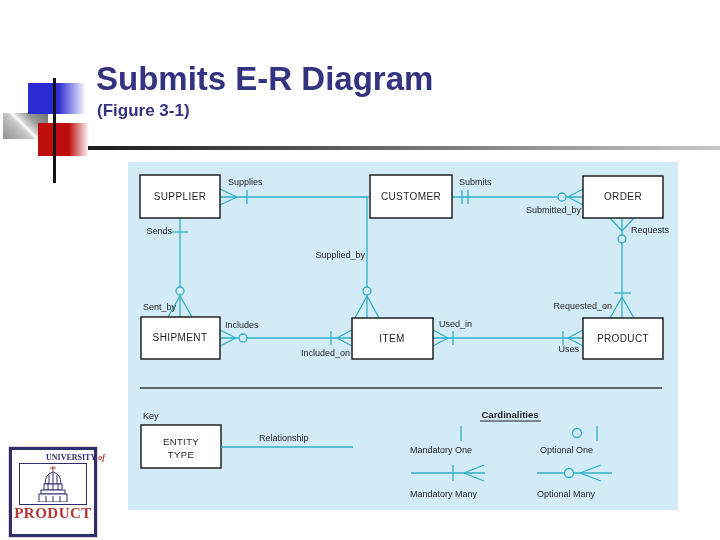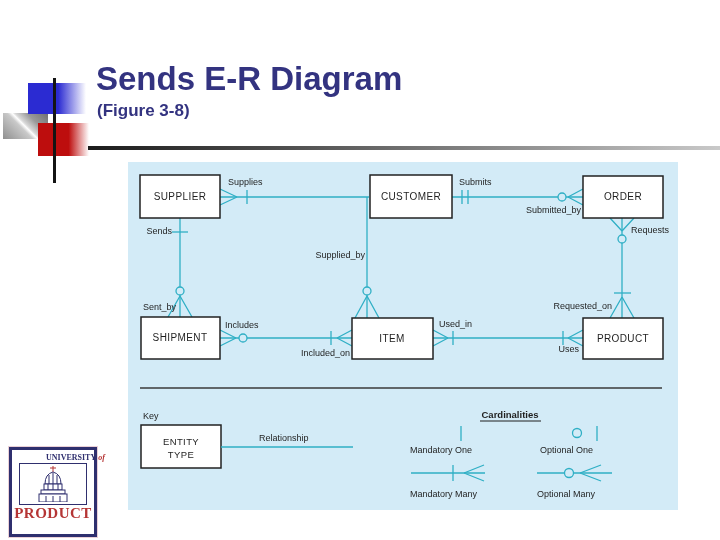--- a/index.html
+++ b/index.html
@@ -43,22 +43,22 @@
 <body>
 
 <div class="slide">
 
   <div class="deco-gray"></div>
   <div class="deco-blue"></div>
   <div class="deco-red"></div>
   <div class="deco-vline"></div>
   <div class="deco-rule"></div>
 
-  <div class="title">Sends E-R Diagram</div>
-  <div class="subtitle">(Figure 3-8)</div>
+  <div class="title">Submits E-R Diagram</div>
+  <div class="subtitle">(Figure 3-1)</div>
 
   <svg class="er-svg" width="550" height="348" viewBox="0 0 550 348">
 
     <g>
       <line class="ln" x1="92" y1="35" x2="241" y2="35"></line>
       <path class="ln" d="M109,35 L92,27 M109,35 L92,43"></path>
       <line class="ln" x1="119" y1="28" x2="119" y2="42"></line>
       <text x="100" y="23">Supplies</text>
     </g>
 

